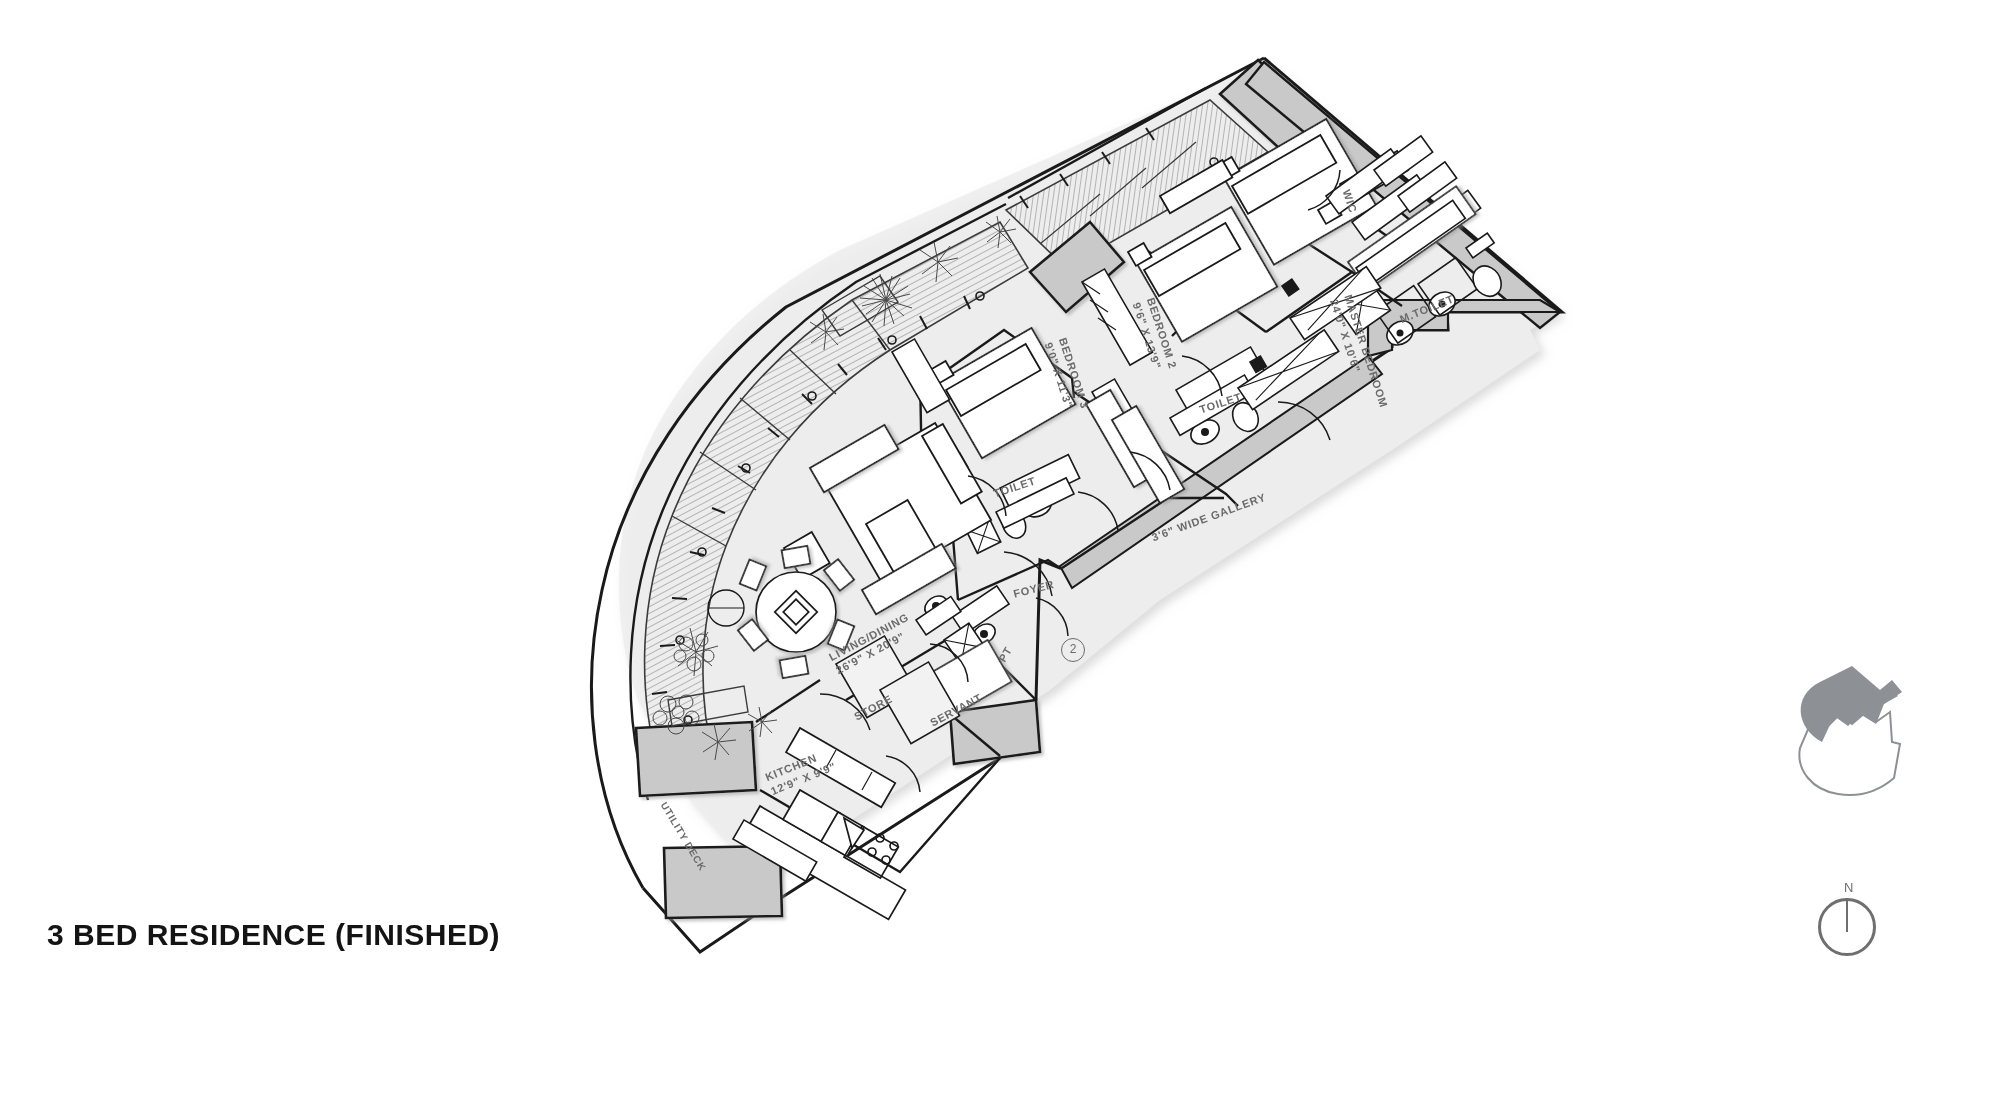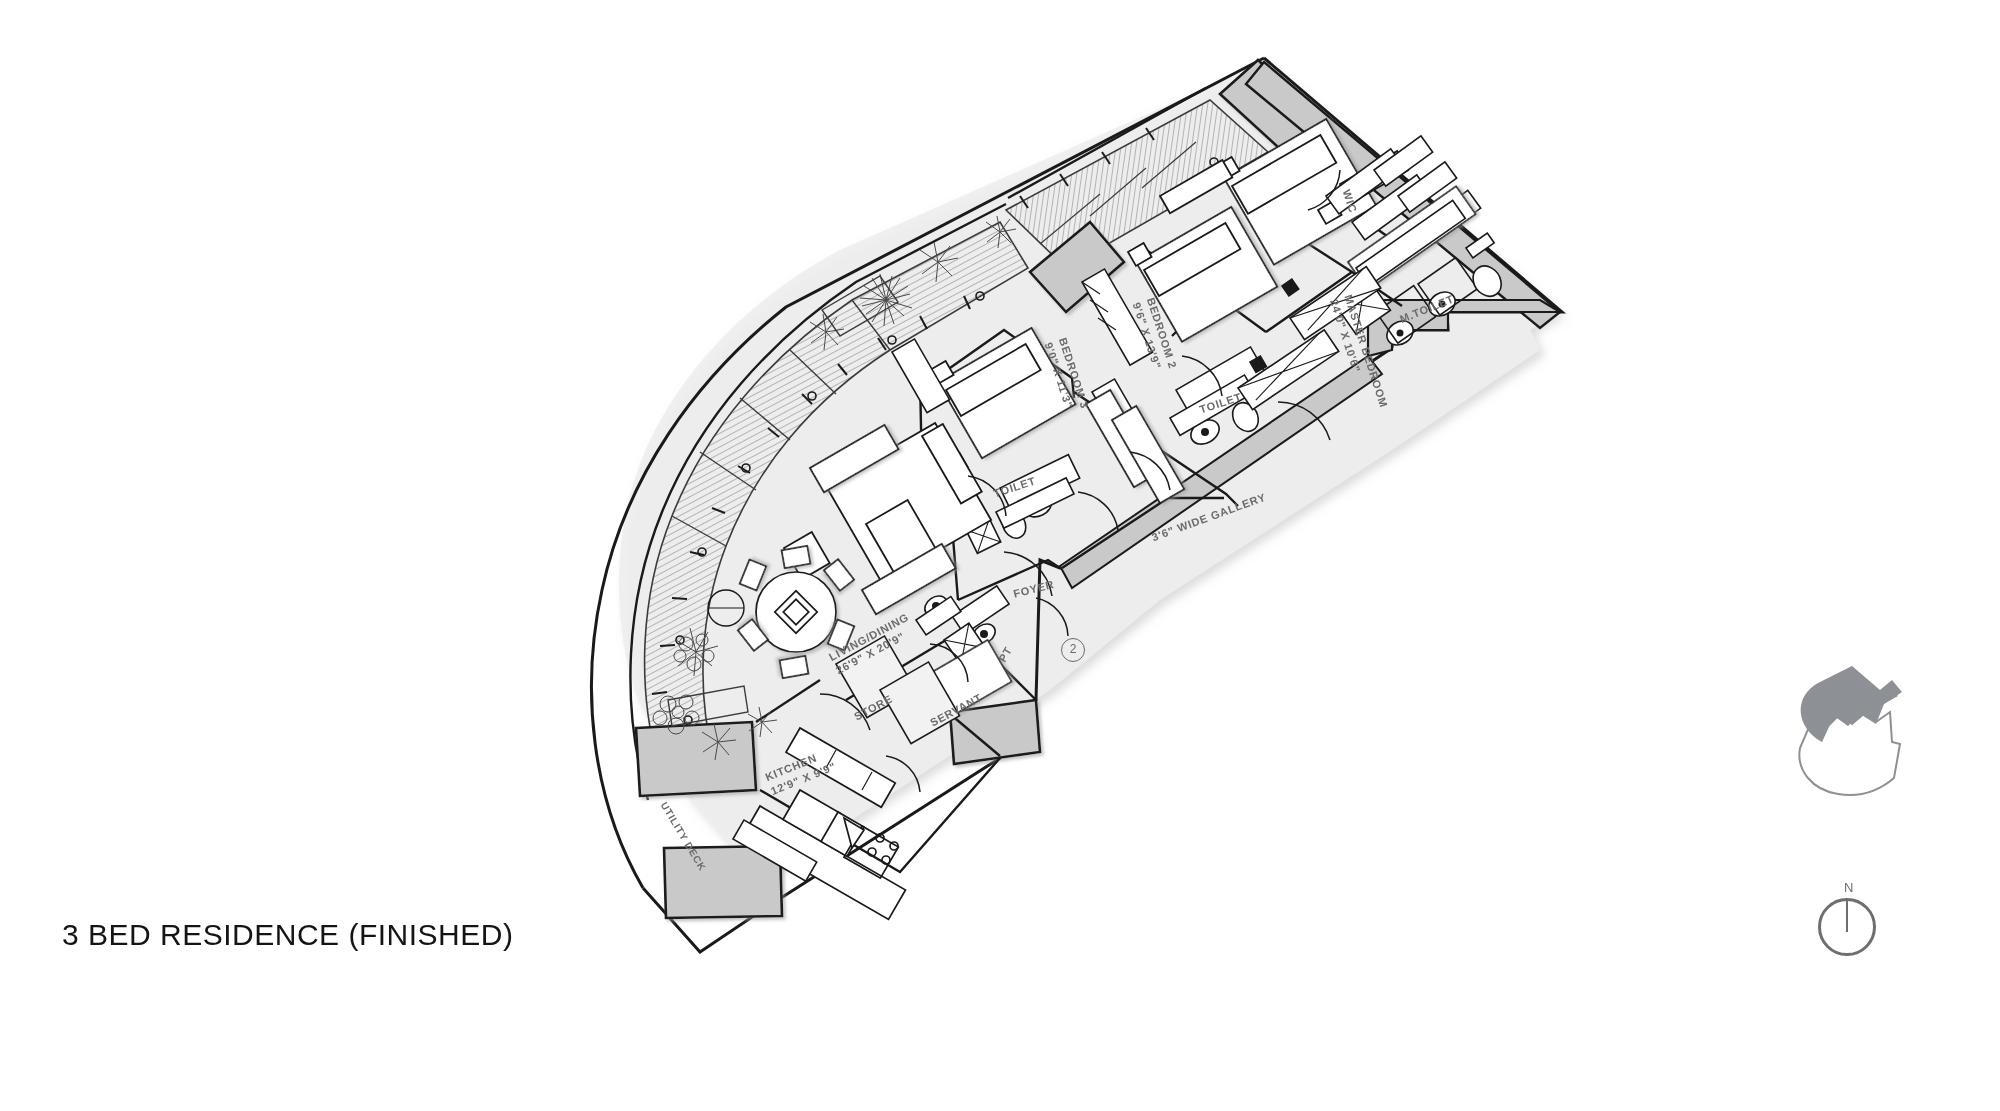--- a/index.html
+++ b/index.html
@@ -5,23 +5,23 @@
   html,body{margin:0;padding:0;background:#ffffff;}
   body{
     width:2000px;height:1111px;position:relative;overflow:hidden;
     font-family:"Liberation Sans", sans-serif;
     -webkit-font-smoothing:antialiased;
   }
   #plan-sheet{position:absolute;inset:0;background:#ffffff;}
 
   
   #sheet-title{
-    position:absolute;left:62px;top:918px;
+    position:absolute;left:47px;top:918px;
     font-size:30px;letter-spacing:.5px;color:#141414;
-    font-weight:400;white-space:nowrap;
+    font-weight:700;white-space:nowrap;
   }
 
   
   #floorplan-svg{position:absolute;left:0;top:0;width:2000px;height:1111px;}
 
   
   #north-indicator{position:absolute;left:1818px;top:880px;width:62px;height:82px;}
   #north-indicator .n-letter{
     position:absolute;left:26px;top:0;font-size:13px;color:#6f6f6f;
   }

